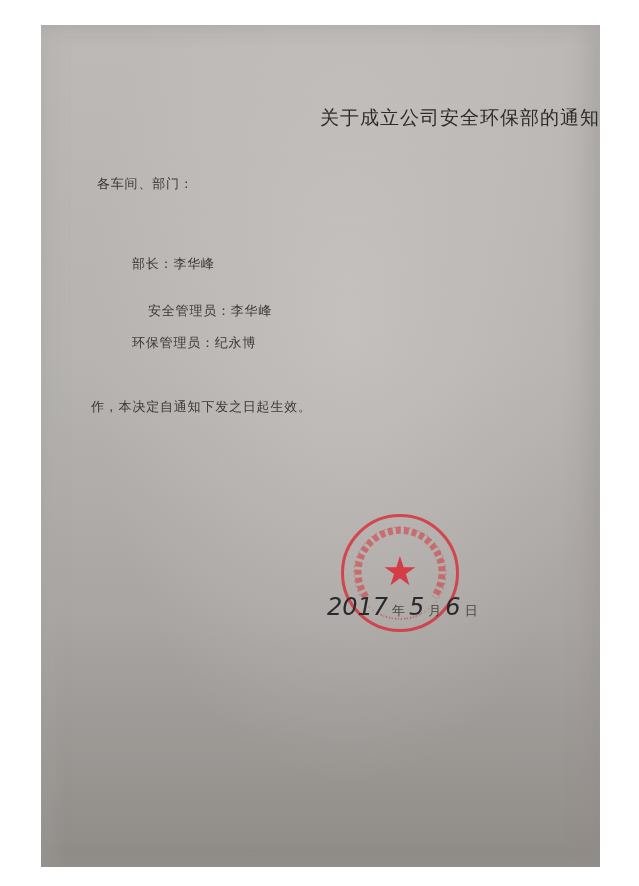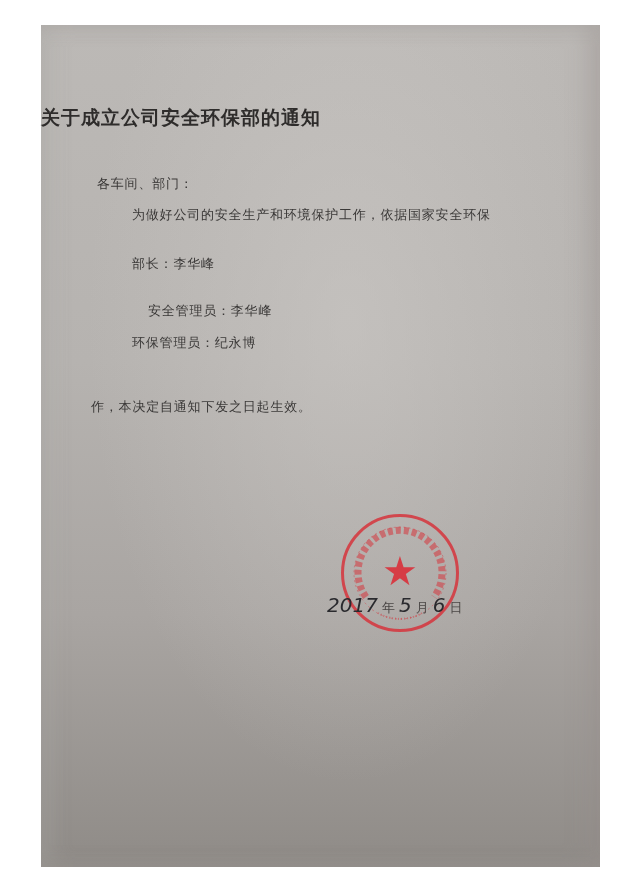--- a/index.html
+++ b/index.html
@@ -23,23 +23,23 @@
       background:
         radial-gradient(ellipse at 55% 35%, rgba(205,202,199,0.55) 0%, rgba(205,202,199,0) 60%),
         linear-gradient(180deg, #bcb9b6 0%, #b6b3b0 40%, #a9a5a2 70%, #8f8b87 100%);
       box-shadow: inset -14px 0 20px rgba(150,140,138,0.35), inset 12px 0 18px rgba(170,168,166,0.3);
     }
     .title {
       position: absolute;
       left: 0;
       top: 80px;
       width: 100%;
-      text-align: left;
+      text-align: right;
       font-size: 19px;
-      font-weight: bold;
+      font-weight: normal;
       letter-spacing: 1px;
       color: #2e2c2b;
     }
     .line {
       position: absolute;
       font-size: 13px;
       color: #3a3837;
       white-space: nowrap;
       letter-spacing: 0.8px;
       text-align: center;
@@ -85,39 +85,38 @@
       position: absolute;
       left: 286px;
       top: 568px;
       font-family: "DejaVu Sans", sans-serif;
       color: #2a2a2e;
       white-space: nowrap;
       z-index: 3;
     }
     .date .hw {
       font-style: italic;
-      font-size: 20px;
+      font-size: 24px;
     }
     .date .pr {
       font-size: 13px;
       font-family: "DejaVu Serif", serif;
       color: #4a4645;
       margin: 0 4px;
     }
   </style>
 </head>
 <body>
 
 <div class="page">
 
   <div class="title">关于成立公司安全环保部的通知</div>
 
   <div class="line" style="left:56px; top:150px;">各车间、部门：</div>
 
-  <div class="line" style="left:91px; top:181px;">为做好公司的安全生产和环境保护工作，依据国家安全环保</div>
 
   <div class="line" style="left:91px; top:230px;">
     <span>部长：</span><span>李华峰</span>
   </div>
   <div class="line" style="left:91px; top:277px;margin-left:16px;">
     <span>安全管理员：</span><span>李华峰</span>
   </div>
   <div class="line" style="left:91px; top:309px;">
     <span>环保管理员：</span><span>纪永博</span>
   </div>

